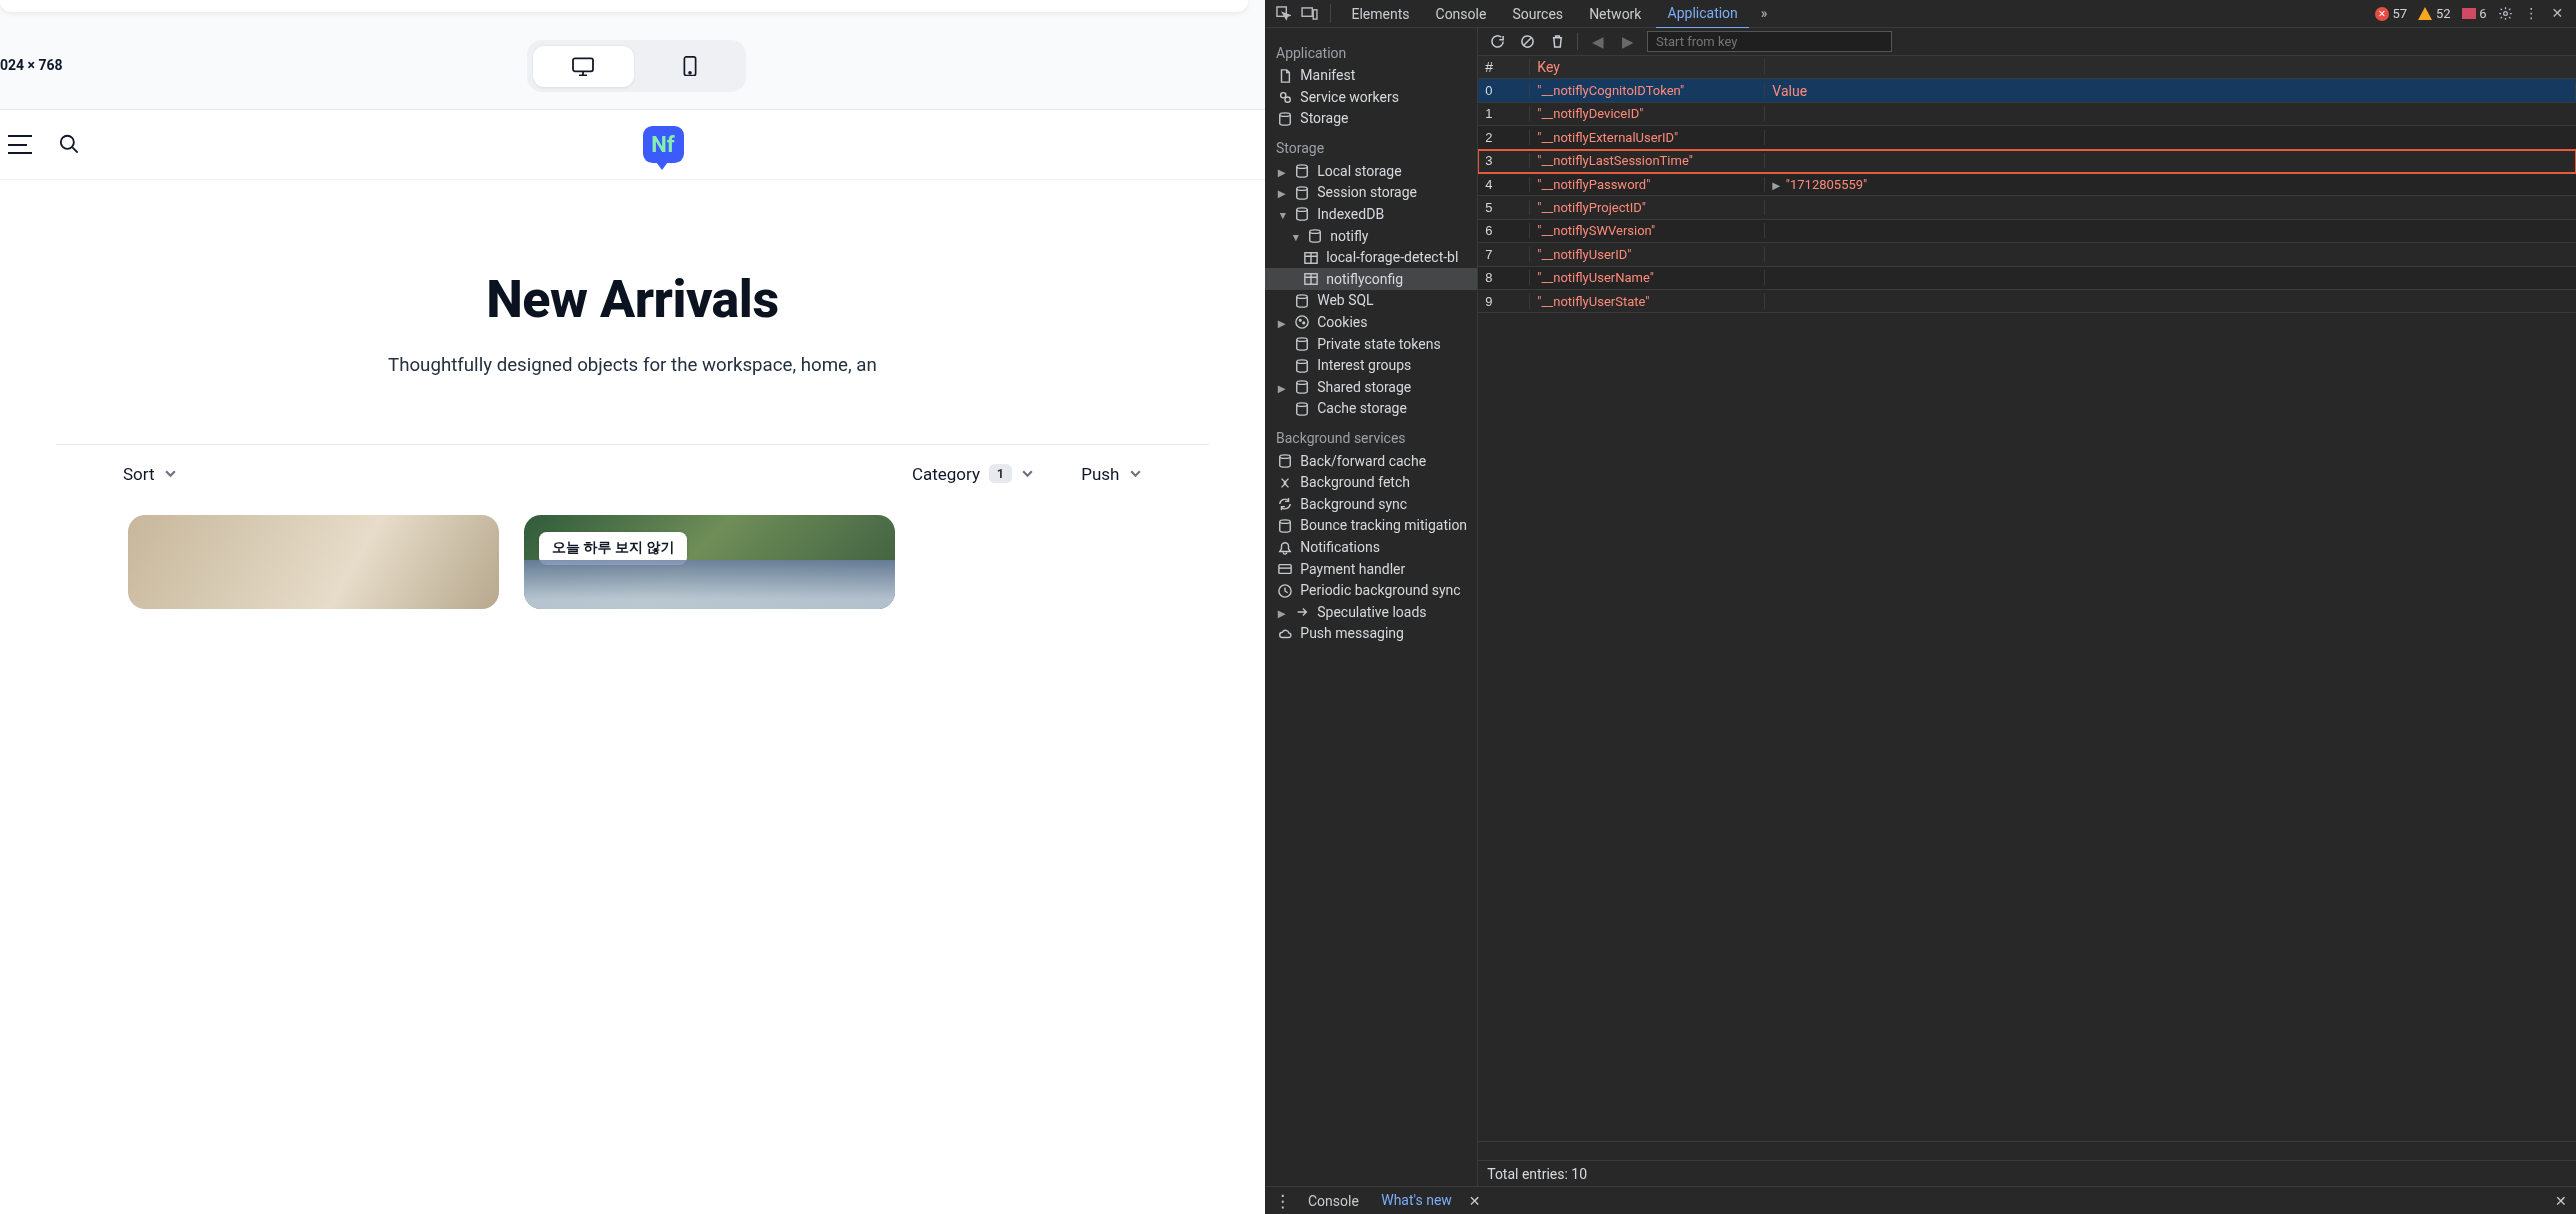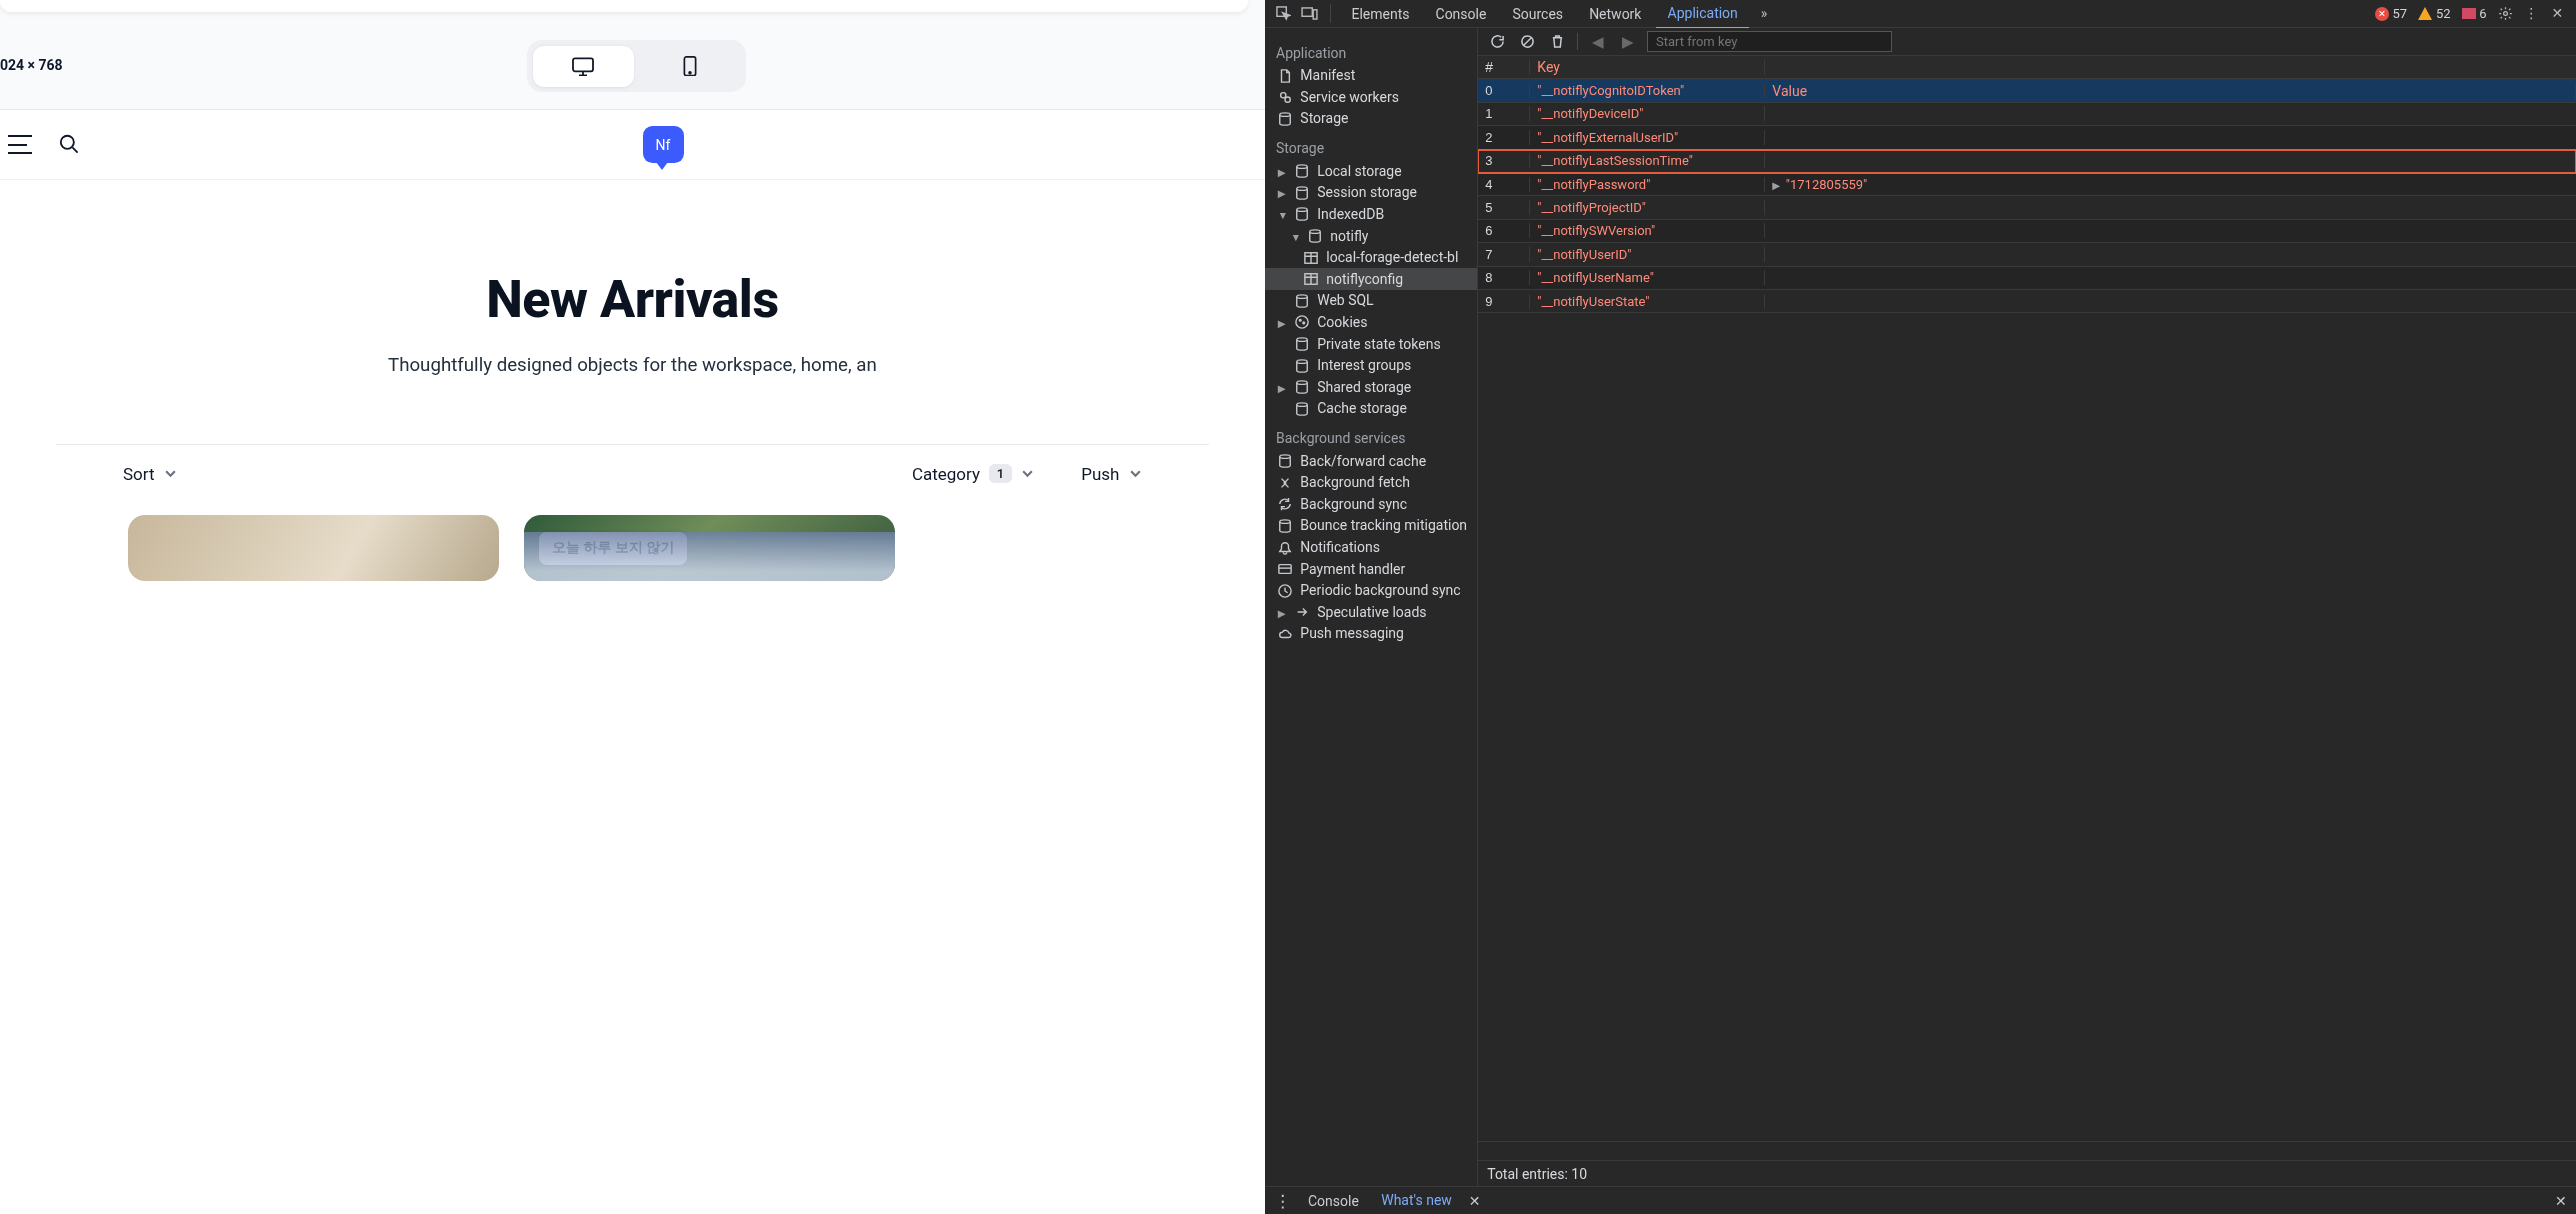--- a/index.html
+++ b/index.html
@@ -18,35 +18,35 @@
 .device-btn svg { width: 24px; height: 20.6px; stroke: #111827; fill: none; stroke-width: 1.8; }
 
 .site-area { flex: 1; background: #fff; border-top: 0.9px solid #e5e7eb; overflow: hidden; position: relative; }
 .site-header { display: flex; align-items: center; padding: 16px 18.7px; border-bottom: 0.9px solid #eef0f3; }
 .hamburger { width: 24px; height: 18.7px; margin-left: -11.2px; display: flex; flex-direction: column; justify-content: space-between; cursor: pointer; }
 .hamburger span { height: 1.9px; background: #0f172a; width: 100%; }
 .hamburger span:nth-child(2){ width:80%; }
 .search-ico { margin-left: 26px; cursor: pointer; }
 .search-ico svg { width: 22.4px; height: 22.4px; stroke: #0f172a; fill: none; stroke-width: 2; }
 .logo-wrap { flex: 1; display: flex; justify-content: center; }
-.logo { width: 41px; height: 37px; background: #3b5bfd; border-radius: 9.4px; position: relative; display: flex; align-items: center; justify-content: center; color: #ffffff; font-weight: 400; font-size: 14px; }
+.logo { width: 41px; height: 37px; background: #3b5bfd; border-radius: 9.4px; position: relative; display: flex; align-items: center; justify-content: center; color: #86efac; font-weight: 700; font-size: 22px; }
 .logo::after { content: ""; position: absolute; bottom: -6.5px; left: 13px; width: 0; height: 0; border-left: 6.5px solid transparent; border-right: 6.5px solid transparent; border-top: 8.4px solid #3b5bfd; }
 
 .hero { text-align: center; padding: 89px 37px 56px 37px; }
 .hero h1 { font-size: 52px; font-weight: 800; color: #0b1220; letter-spacing: -0.5px; }
 .hero p { margin-top: 24px; font-size: 18.7px; color: #25303f; }
 
 .filter-bar { display: flex; align-items: center; padding: 18.7px 67px; gap: 47px; border-top: 0.9px solid #e6e8ec; margin: 12px 56px; }
 .fb-item { display: flex; align-items: center; gap: 9.4px; font-size: 17px; color: #0f172a; cursor: pointer; }
 .badge-count { background: #e7e9ee; color: #1f2937; font-size: 13px; font-weight: 600; padding: 1.9px 7.5px; border-radius: 5.6px; }
 .chev { width: 13px; height: 13px; stroke: #6b7280; fill: none; stroke-width: 2; }
 .fb-spacer { flex: 1; }
 
 .prod-row { display: flex; gap: 25px; padding: 0 128px 0 128px; margin-top: 11.2px; }
-.prod-card { width: 371px; height: 66px; border-radius: 17px; background: #d9cdb8; position: relative; overflow: hidden; }
+.prod-card { width: 371px; height: 94px; border-radius: 17px; background: #d9cdb8; position: relative; overflow: hidden; }
 .prod-card.p1 { background: linear-gradient(120deg,#c7b79b 0%, #e6dcc9 60%, #b7a88d 100%); }
 .prod-card.p2 { background: linear-gradient(135deg,#2f5a3a 0%, #6f8e58 45%, #3a5a3e 100%); }
 .dismiss-chip { position: absolute; top: 17px; left: 15px; background: #fff; color: #111827; font-size: 14px; font-weight: 600; padding: 7.5px 13px; border-radius: 7.5px; box-shadow: 0 0.9px 2.8px rgba(0,0,0,0.15); cursor: pointer; }
 .winter-overlay { position: absolute; left: 0; right: 0; bottom: 0; height: 49px; background: linear-gradient(180deg,#6b7fa3 0%, #c7d2e6 80%); opacity: .85; }
 
 
 .devtools { flex: 1; display: flex; flex-direction: column; background: #282828; color: #cfd2d6; min-width: 0; }
 .dt-tabs { display: flex; align-items: center; height: 28px; border-bottom: 0.9px solid #3a3a3a; padding: 0 7.5px; gap: 3.7px; font-size: 14px; }
 .dt-tabs .icon-btn { width: 22.4px; height: 22.4px; display: flex; align-items: center; justify-content: center; cursor: pointer; color: #b8bcc2; }
 .dt-tabs .sep { width: 0.9px; height: 18.7px; background: #444; margin: 0 5.6px; }

